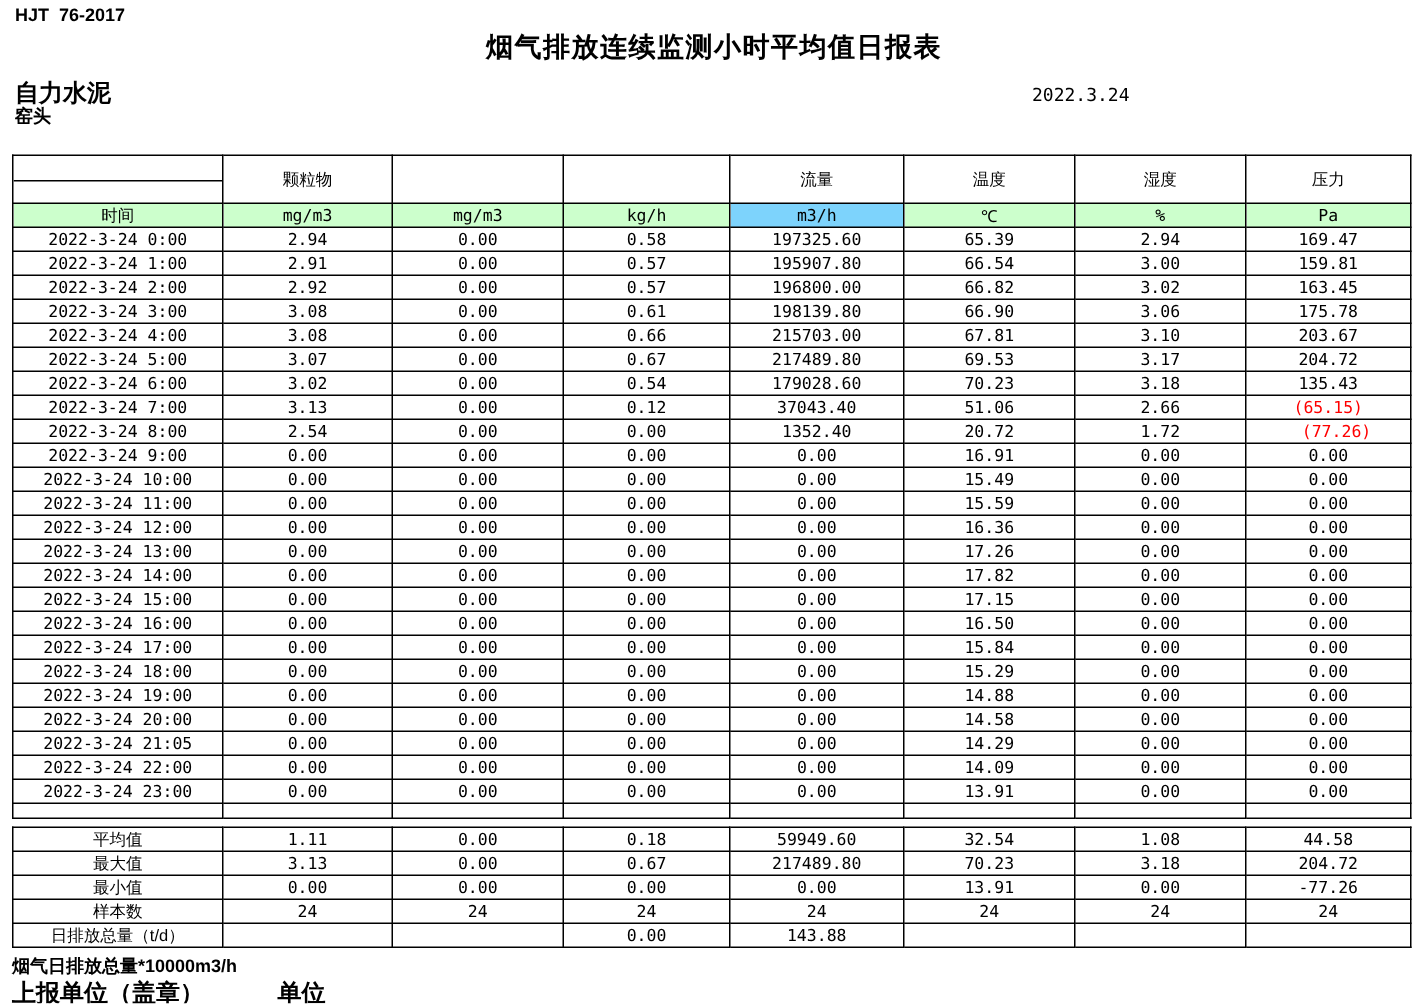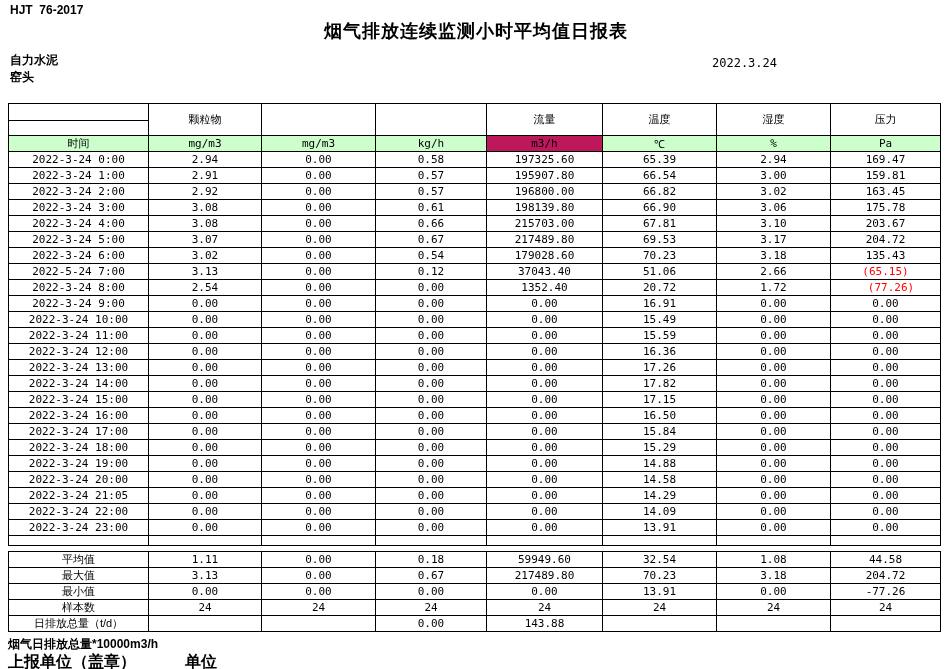--- a/index.html
+++ b/index.html
@@ -3,23 +3,23 @@
 <meta charset="utf-8">
 <style>
   html,body { margin:0; padding:0; background:#ffffff; }
   .page {
     position:relative; width:952px; height:669px; background:#ffffff;
     font-family:"Liberation Sans", sans-serif; color:#000; overflow:hidden;
   }
   .abs { position:absolute; }
   .doc-code { left:10px; top:3px; font-size:12px; font-weight:bold; white-space:pre; }
   .title { left:0; width:952px; top:19px; text-align:center; font-size:18px; font-weight:bold; letter-spacing:1px; }
-  .company { left:10px; top:52px; font-size:12px; font-weight:bold; }
+  .company { left:10px; top:52px; font-size:16px; font-weight:bold; }
   .station { left:10px; top:69px; font-size:12px; font-weight:bold; }
-  .date { left:712px; top:56px; font-size:12px; font-family:"DejaVu Sans Mono", monospace; }
+  .date { left:688px; top:56px; font-size:12px; font-family:"DejaVu Sans Mono", monospace; }
 
   .tbl-wrap { left:8px; top:103px; }
   table { border-collapse:collapse; table-layout:fixed; }
   td {
     border:1px solid #000; padding:0; text-align:center; vertical-align:middle;
     font-size:11px; overflow:hidden; white-space:nowrap;
   }
   .mono { font-family:"DejaVu Sans Mono", monospace; }
   .cjk  { font-family:"Liberation Sans", sans-serif; }
 
@@ -79,21 +79,21 @@
           <td class="cjk">流量</td>
           <td class="cjk">温度</td>
           <td class="cjk">湿度</td>
           <td class="cjk">压力</td>
         </tr>
         <tr class="unit-row">
           <td class="cjk" style="background: rgb(204, 255, 204);">时间</td>
           <td style="background: rgb(204, 255, 204);">mg/m3</td>
           <td style="background: rgb(204, 255, 204);">mg/m3</td>
           <td style="background: rgb(204, 255, 204);">kg/h</td>
-          <td style="background: #be185d;">m3/h</td>
+          <td style="background: #7dd3fc;">m3/h</td>
           <td style="background: rgb(204, 255, 204);">℃</td>
           <td style="background: rgb(204, 255, 204);">%</td>
           <td style="background: rgb(204, 255, 204);">Pa</td>
         </tr>
       <tr class="data-row">
             <td class="mono">2022-3-24 0:00</td>
             <td class="mono">2.94</td>
             <td class="mono">0.00</td>
             <td class="mono">0.58</td>
             <td class="mono">197325.60</td>
@@ -155,21 +155,21 @@
             <td class="mono">2022-3-24 6:00</td>
             <td class="mono">3.02</td>
             <td class="mono">0.00</td>
             <td class="mono">0.54</td>
             <td class="mono">179028.60</td>
             <td class="mono">70.23</td>
             <td class="mono">3.18</td>
             <td class="mono">135.43</td>
           </tr>
           <tr class="data-row">
-            <td class="mono">2022-5-24 7:00</td>
+            <td class="mono">2022-3-24 7:00</td>
             <td class="mono">3.13</td>
             <td class="mono">0.00</td>
             <td class="mono">0.12</td>
             <td class="mono">37043.40</td>
             <td class="mono">51.06</td>
             <td class="mono">2.66</td>
             <td class="mono red" style="color: rgb(255, 0, 0);">(65.15)</td>
           </tr>
           <tr class="data-row">
             <td class="mono">2022-3-24 8:00</td>

